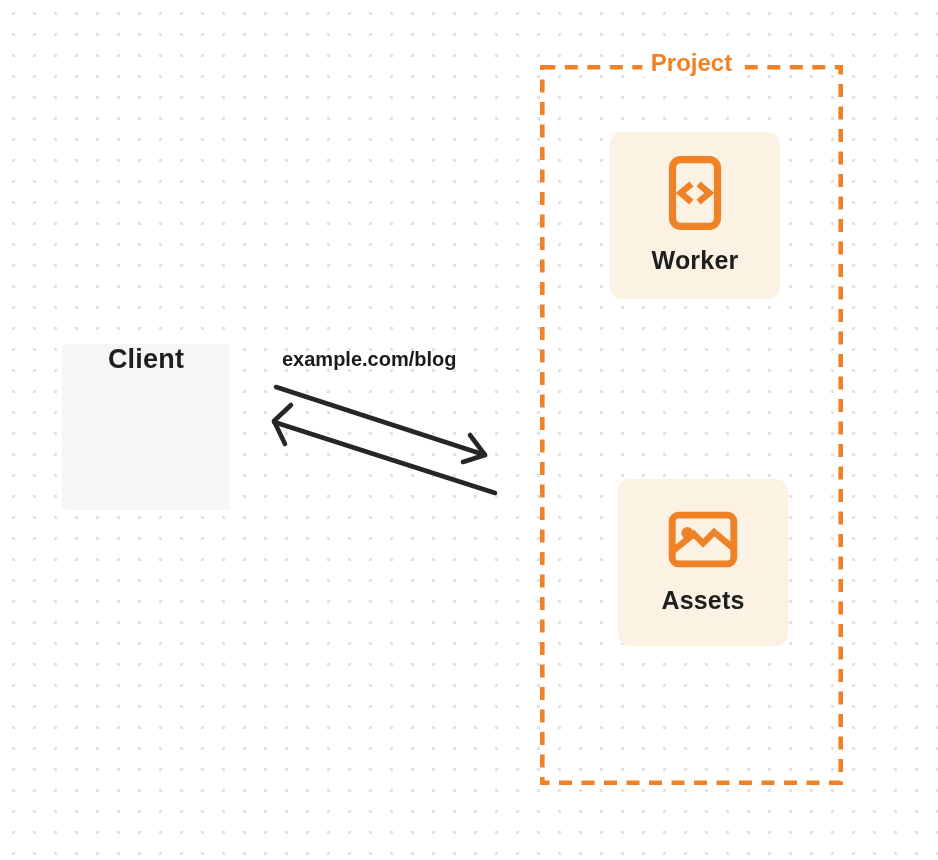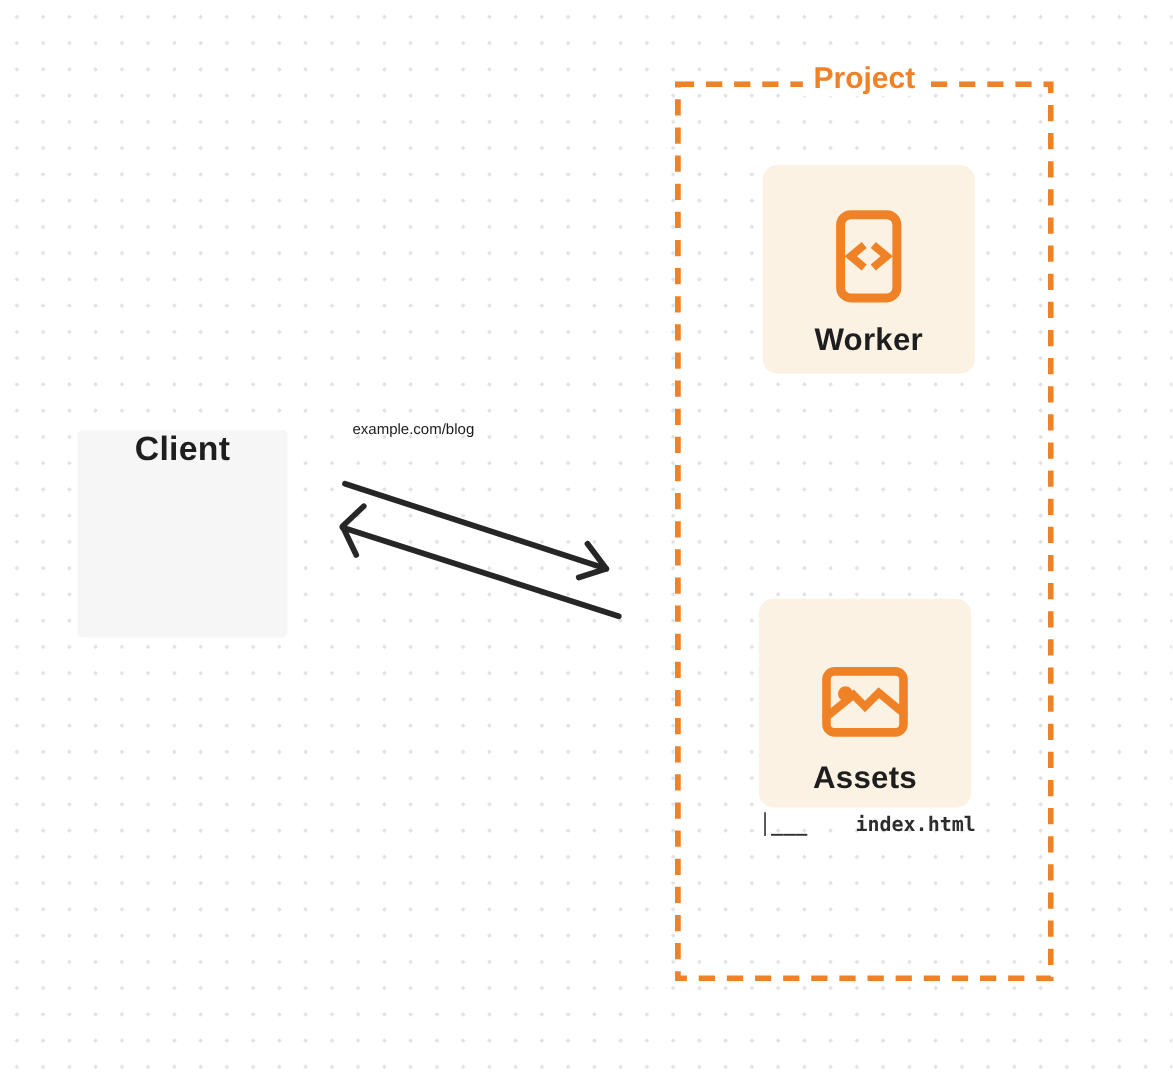--- a/index.html
+++ b/index.html
@@ -25,22 +25,22 @@
     background: #f6f6f7;
     border-radius: 4px;
     display: flex; align-items: flex-start; justify-content: center;
   }
   .client-label {
     font-size: 27px; font-weight: 700; color: #1e1e1e; letter-spacing: 0.2px;
   }
 
   
   .request-label {
-    left: 282px; top: 336px;
-    font-size: 12px; font-weight: 400; color: #1b1b1b;
+    left: 282px; top: 348px;
+    font-size: 20px; font-weight: 700; color: #1b1b1b;
     white-space: nowrap;
   }
 
   
   .arrows-svg { left: 0; top: 0; width: 938px; height: 860px; pointer-events: none; }
 
   
   .project-box { left: 540px; top: 65px; width: 303px; height: 720px; }
   .project-border-svg { position: absolute; left: 0; top: 0; width: 100%; height: 100%; }
   .project-title {
@@ -51,24 +51,23 @@
   }
 
   
   .card {
     position: absolute;
     width: 170px; height: 167px;
     background: #fcf2e4;
     border-radius: 12px;
     display: flex; flex-direction: column; align-items: center;
     box-sizing: border-box;
-    justify-content: center;
   }
   .card-worker { left: 70px; top: 67px; padding-top: 22px; }
-  .card-assets { left: 67px; top: 414px; padding-top: 45px; }
+  .card-assets { left: 78px; top: 414px; padding-top: 32px; }
   .card-label {
     font-size: 25px; font-weight: 700; color: #1e1e1e; letter-spacing: 0.2px;
   }
   .card-worker .card-label { margin-top: 14px; }
   .card-assets .card-label { margin-top: 18px; }
 
   
   .file-tree {
     left: 588px; top: 650px;
     font-family: "DejaVu Sans Mono", monospace;
@@ -121,16 +120,15 @@
         </defs>
         <path d="M 2 46 L 28 25 L 38 35 L 50 23 L 74 43" fill="none" stroke="#ef8226" stroke-width="7" stroke-linejoin="miter" clip-path="url(#imgclip)"></path>
         <circle cx="21" cy="24" r="6.5" fill="#ef8226"></circle>
         <rect x="4.5" y="4.5" width="67" height="53" rx="7" fill="none" stroke="#ef8226" stroke-width="7.5"></rect>
       </svg>
       <div class="card-label">Assets</div>
     </div>
   </div>
 
   <div class="abs file-tree">
-    <div class="tree-line">  │___    index.html</div>
   </div>
 
 </div>
 
 </body></html>

